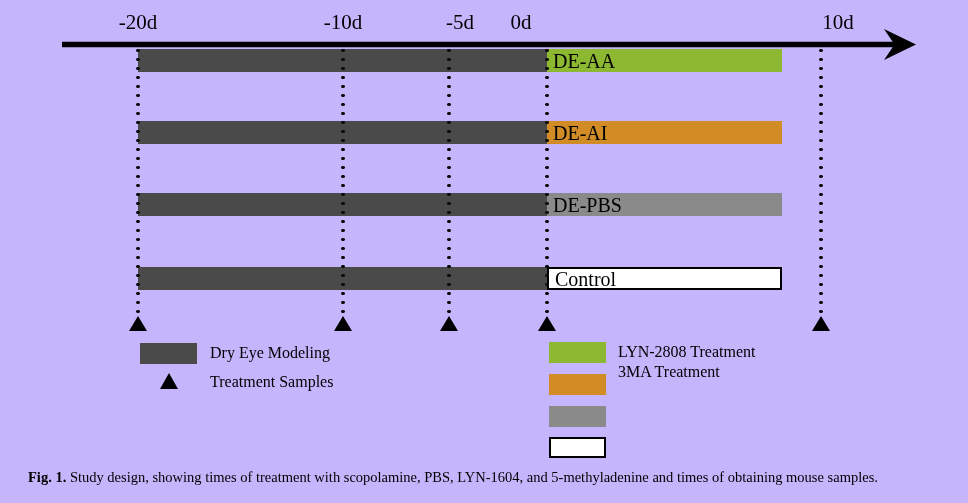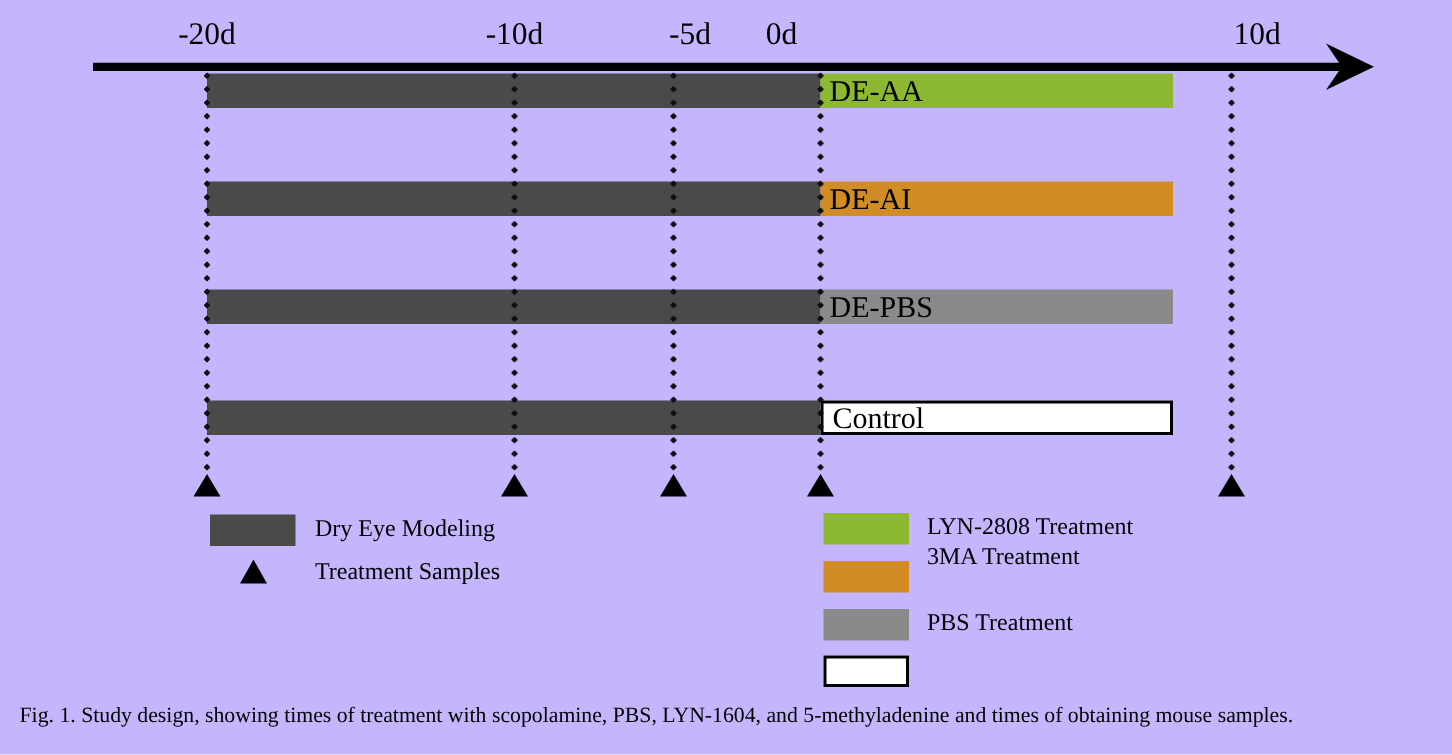--- a/index.html
+++ b/index.html
@@ -37,21 +37,21 @@
   .legend-tri {
     position:absolute; width:0; height:0;
     border-left:9px solid transparent; border-right:9px solid transparent;
     border-bottom:16px solid #000;
   }
   .legend-text { position:absolute; font-size:16px; line-height:22px; white-space:nowrap; }
   .caption {
     position:absolute; left:13px; top:468px; width:948px;
     font-size:14.5px; line-height:19px;
   }
-  .caption b { font-weight:normal; }
+  .caption b { font-weight:bold;margin-left:15px; }
 </style>
 </head>
 <body>
 
 <div class="fig">
 
   <svg class="axis-svg" width="968" height="70">
     <line x1="62" y1="44.5" x2="898" y2="44.5" stroke="#000000" stroke-width="5.5"></line>
     <polygon points="884,29 916,44.5 884,60 894.5,44.5" fill="#000000"></polygon>
   </svg>
@@ -107,19 +107,18 @@
   <div class="legend-tri" style="left:160px; top:373px"></div>
   <div class="legend-text" style="left:210px; top:371px">Treatment Samples</div>
 
   <div class="legend-swatch" style="left: 549px; top: 342px; background-color: rgb(140, 185, 49);"></div>
   <div class="legend-text" style="left:618px; top:341px">LYN-2808 Treatment</div>
 
   <div class="legend-swatch" style="left: 549px; top: 374px; background-color: rgb(209, 140, 38);"></div>
   <div class="legend-text" style="left:618px; top:361px">3MA Treatment</div>
 
   <div class="legend-swatch" style="left: 549px; top: 406px; background-color: rgb(138, 138, 138);"></div>
-  <div class="legend-text" style="left:618px; top:405px">PBS Treatment</div>
 
   <div class="legend-swatch outlined" style="left:549px; top:437px"></div>
 
   <div class="caption"><b>Fig. 1.</b><span> Study design, showing times of treatment with scopolamine, PBS, LYN-1604, and 5-methyladenine and times of obtaining mouse samples.</span></div>
 
 </div>
 
 </body></html>

